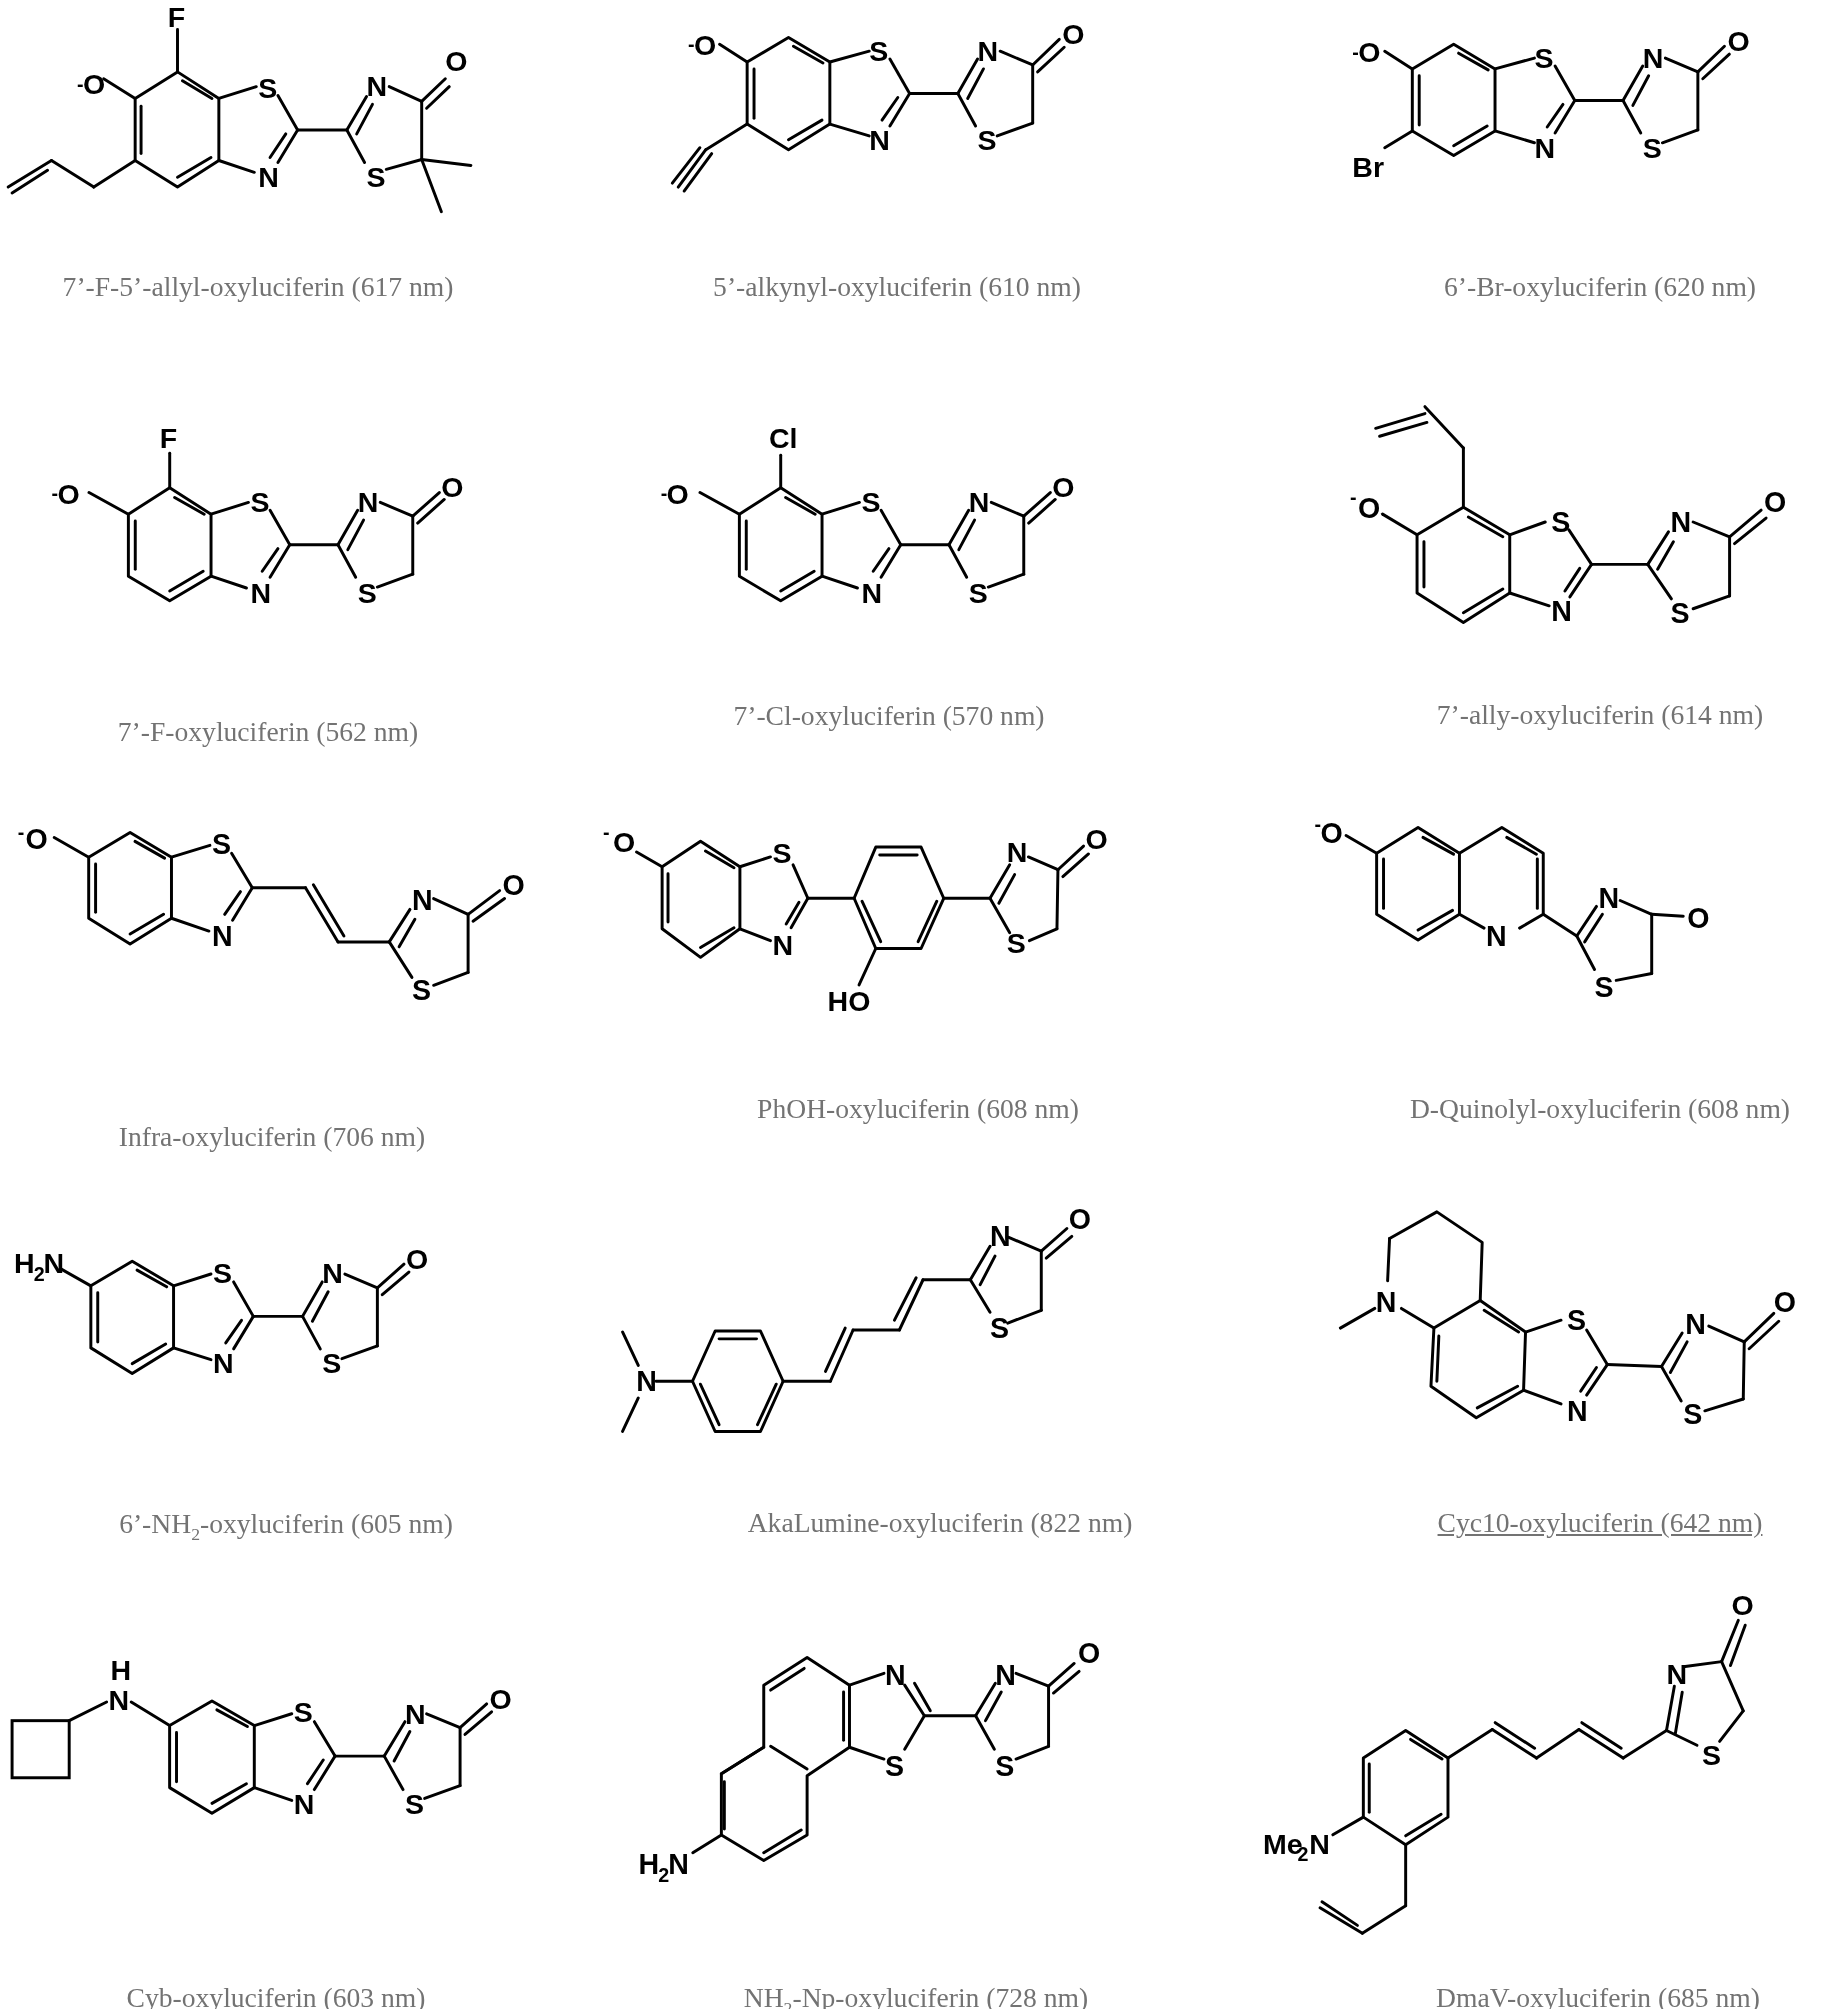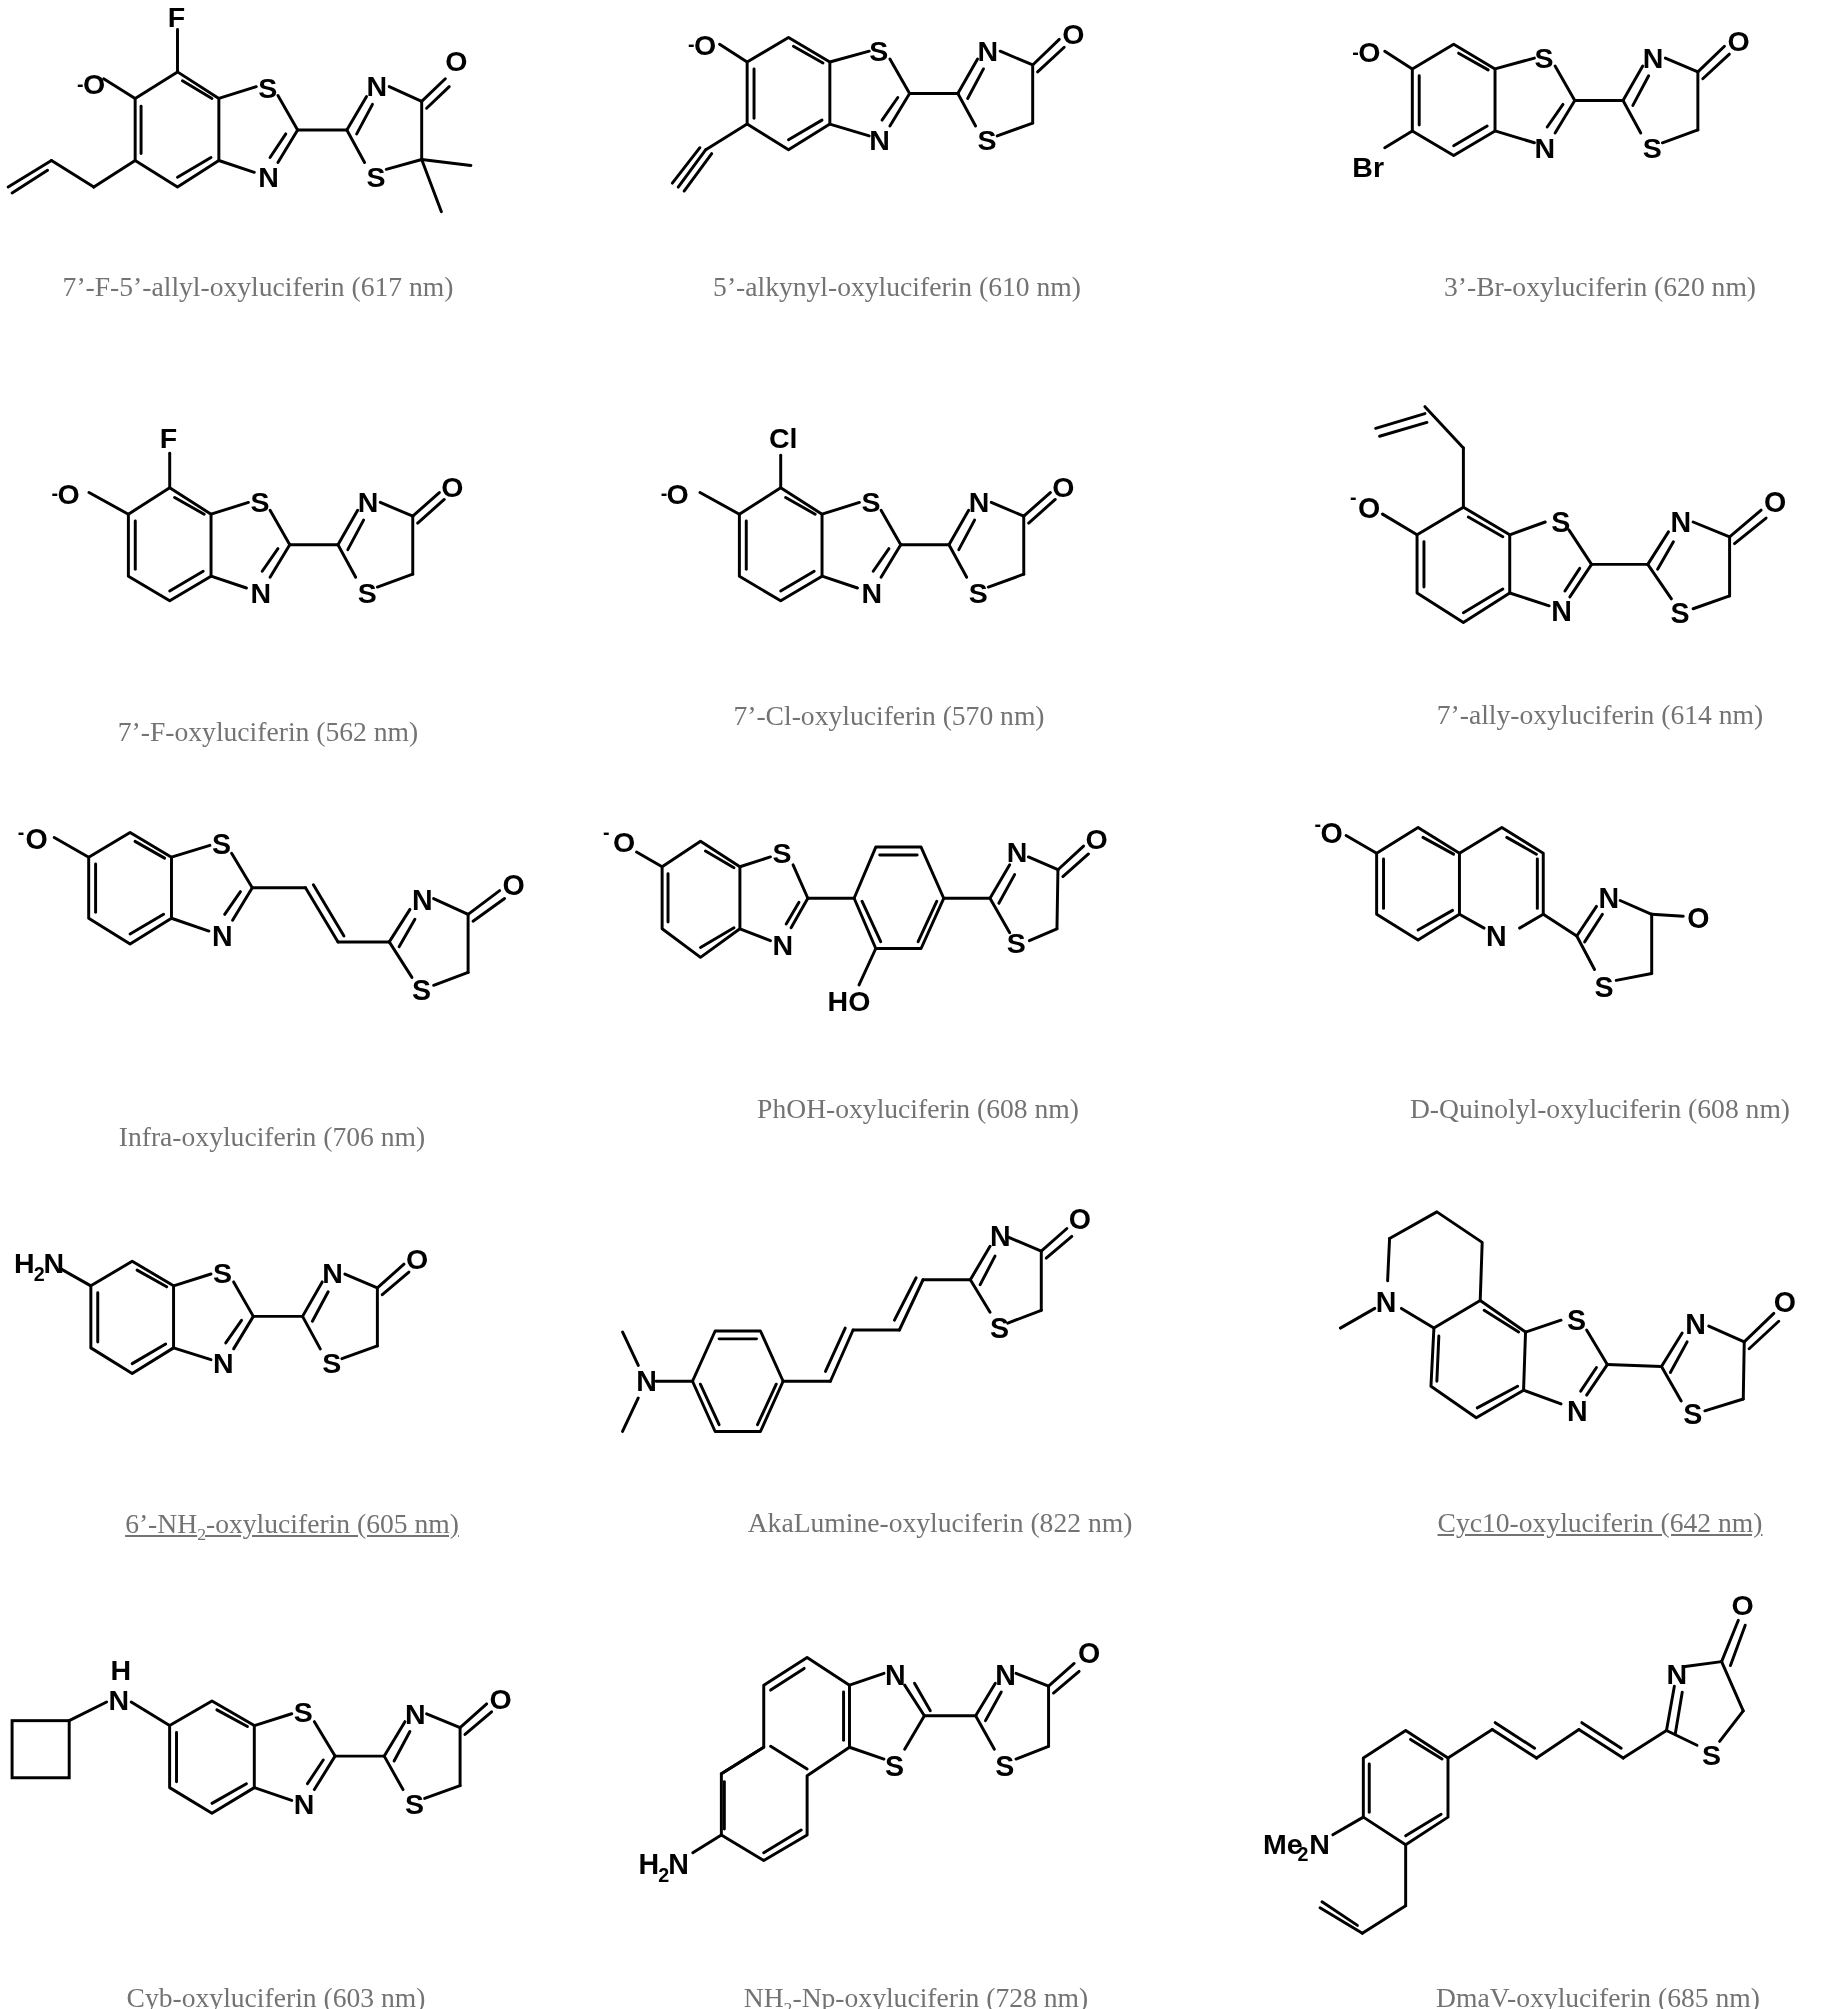--- a/index.html
+++ b/index.html
@@ -115,21 +115,21 @@
       <line x1="423" y1="73" x2="423" y2="132"></line>
   <text x="72" y="60" class="sub">-</text>
   <text x="78" y="63">O</text>
   <text x="72" y="180">Br</text>
   <text x="257" y="69">S</text>
   <text x="257" y="160">N</text>
   <text x="367" y="69">N</text>
   <text x="367" y="160">S</text>
   <text x="453" y="52">O</text>
 </svg>
-<div class="caption" style="left:319px;top:271px;">3’-Br-oxyluciferin (620 nm)</div>
+<div class="caption" style="left:319px;top:271px;">6’-Br-oxyluciferin (620 nm)</div>
 </div>
 
 <div class="cell" style="left:0;top:404px;width:611px;height:335px;">
 <svg class="mol" width="611" height="246" viewBox="0 0 620 250">
   <line x1="172" y1="50" x2="172" y2="85"></line>
   <line x1="90" y1="90" x2="130" y2="112"></line>
   <polyline points="130,112 172,85 214,112 214,175 172,200 130,175 130,112"></polyline>
   <line x1="177" y1="95" x2="207" y2="112"></line>
       <line x1="137" y1="119" x2="137" y2="168"></line>
       <line x1="172" y1="190" x2="206" y2="170"></line>
@@ -355,21 +355,21 @@
       <line x1="383" y1="77" x2="383" y2="136"></line>
   <text x="14" y="62">H</text>
   <text x="34" y="70" class="sub">2</text>
   <text x="44" y="62">N</text>
   <text x="216" y="72">S</text>
   <text x="216" y="164">N</text>
   <text x="327" y="72">N</text>
   <text x="327" y="164">S</text>
   <text x="412" y="58">O</text>
 </svg>
-<div class="caption" style="left:292px;top:296px;text-decoration:underline;">
+<div class="caption" style="left:286px;top:296px;">
   <span>6’-NH</span><sub>2</sub><span>-oxyluciferin (605 nm)</span>
 </div>
 </div>
 
 <div class="cell" style="left:591px;top:1182px;width:670px;height:394px;">
 <svg class="mol" width="670" height="296" viewBox="0 0 680 300">
   <line x1="32" y1="152" x2="48" y2="186"></line>
       <line x1="32" y1="253" x2="48" y2="219"></line>
   <line x1="66" y1="202" x2="103" y2="202"></line>
   <polyline points="103,202 126,151 172,151 195,202 172,253 126,253 103,202"></polyline>

